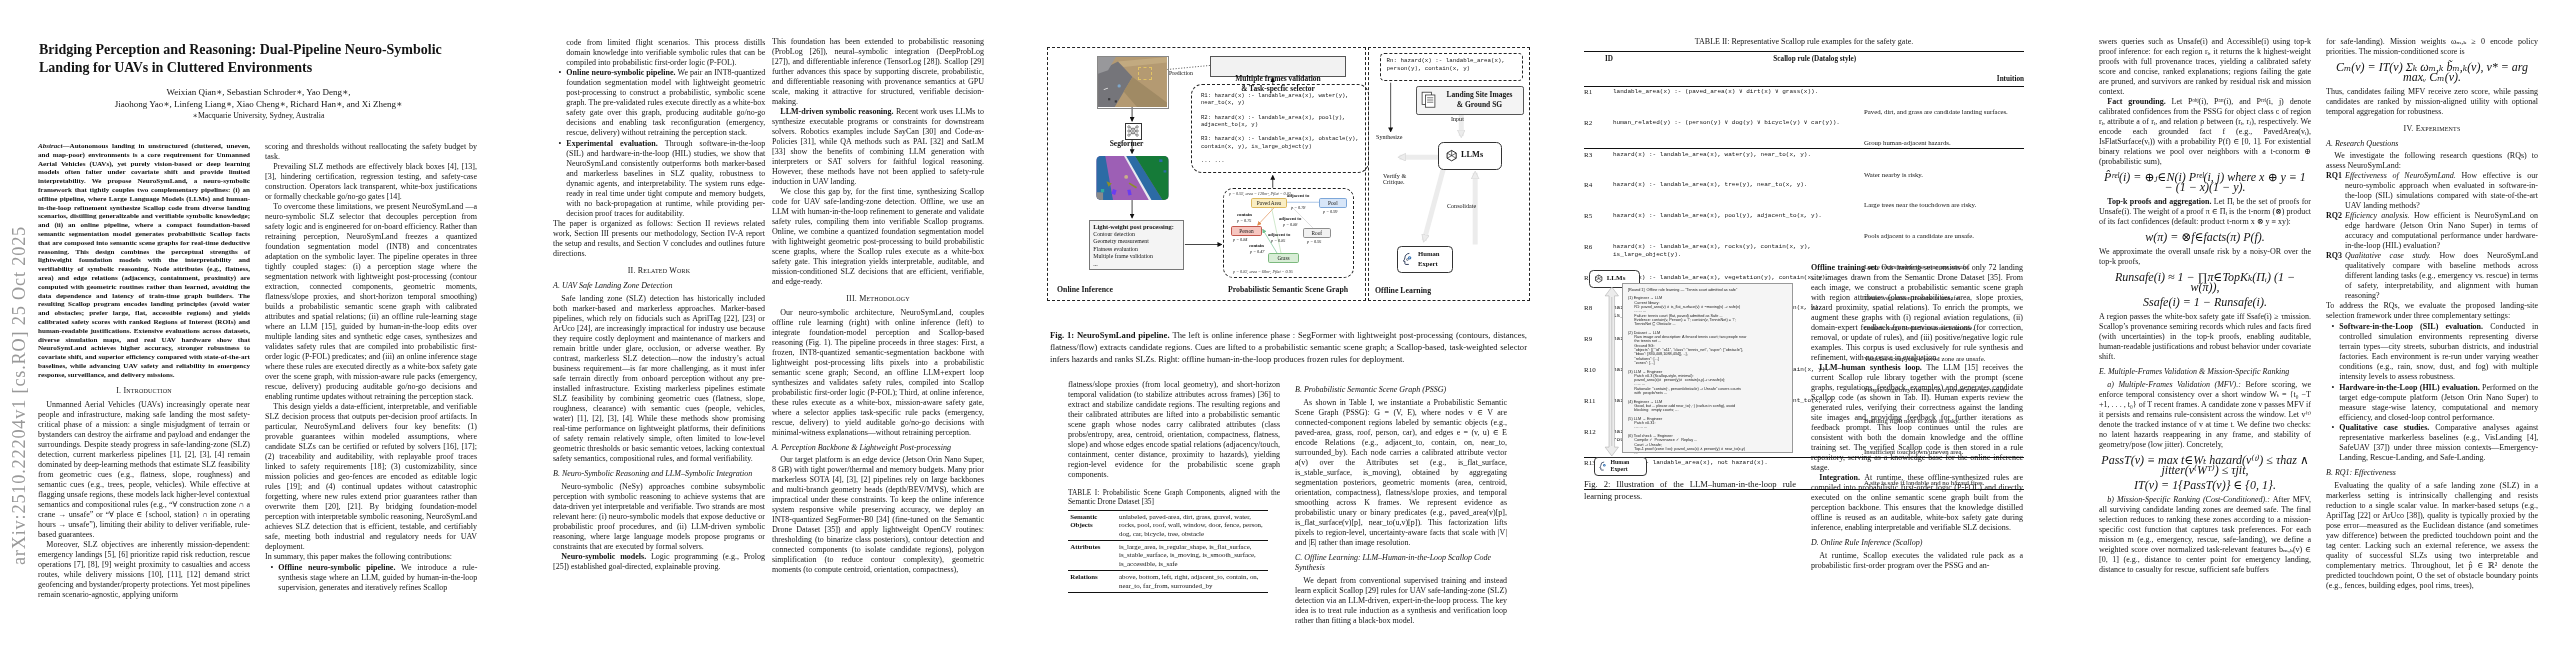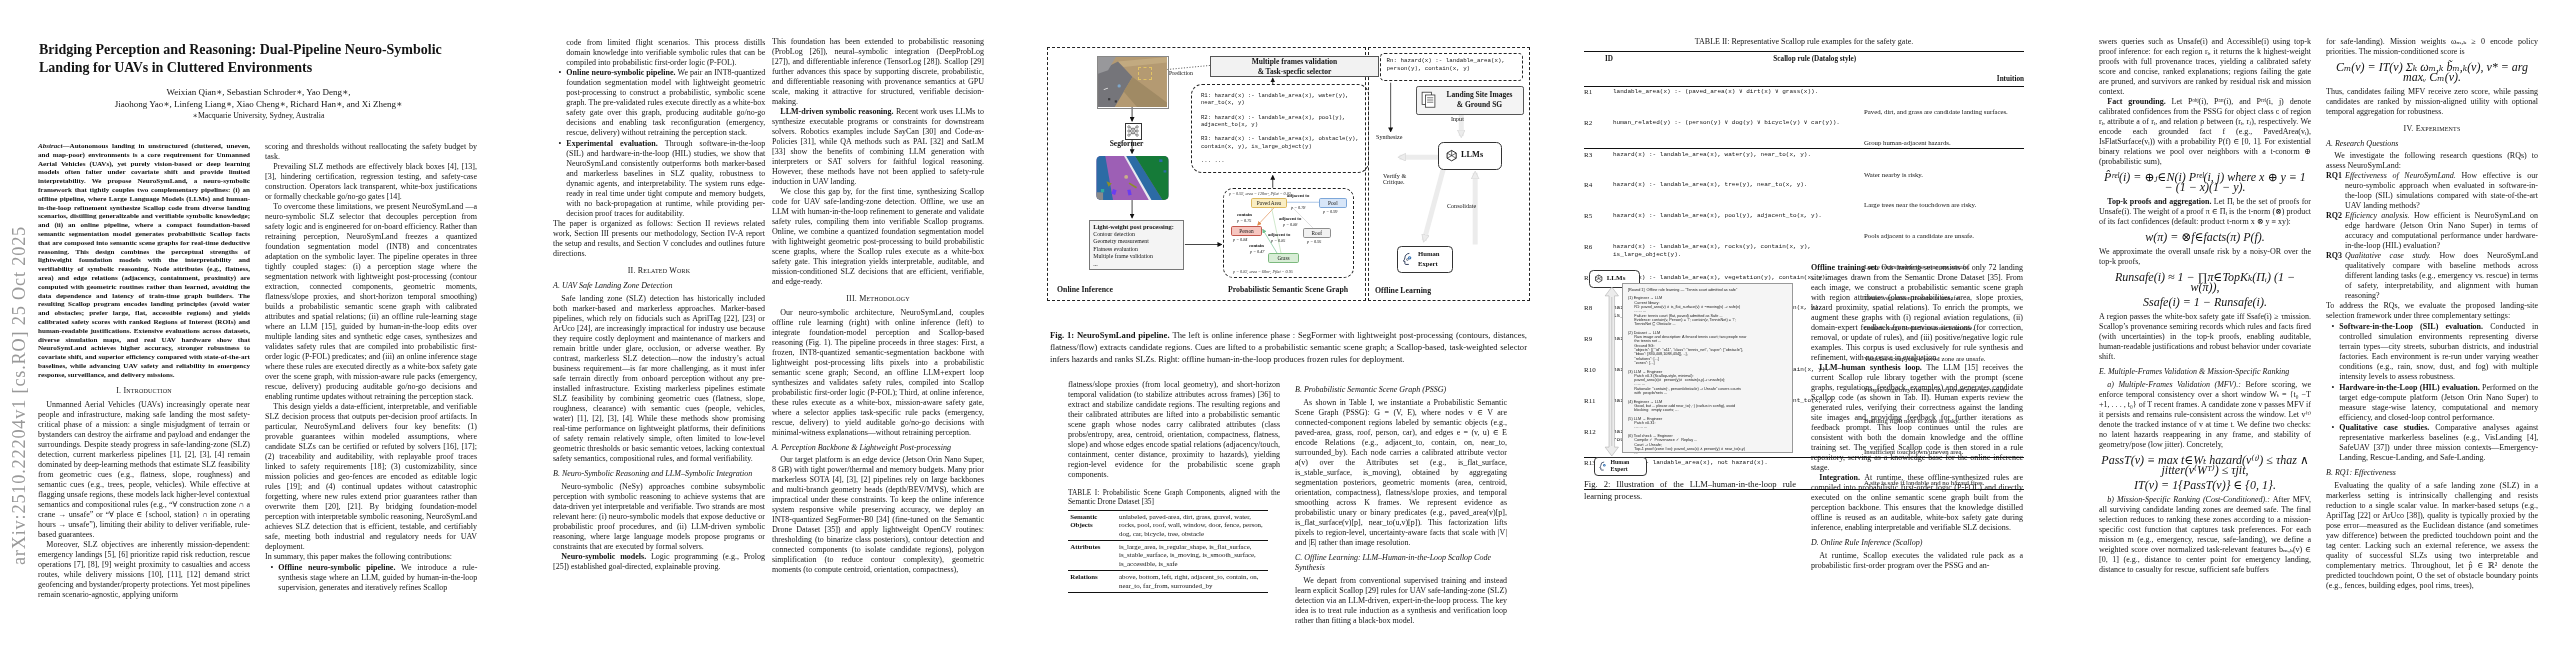--- a/index.html
+++ b/index.html
@@ -37,21 +37,21 @@
   .fig1 .lbl{position:absolute;font-weight:bold;font-size:7.8px;}
   .aerial{position:absolute;left:67px;top:56px;width:70px;height:51px;border:0.6px solid #888;}
   .predbox{position:absolute;left:108px;top:67px;width:11.7px;height:11px;border:0.9px dashed #e3c464;}
   .predlbl{position:absolute;left:139px;top:70px;font-size:5.8px;}
   .nnbox{position:absolute;left:95px;top:123px;width:15px;height:15px;border:0.7px solid #333;background:#fff;}
   .segformer{position:absolute;left:66px;top:139px;width:61px;text-align:center;font-weight:bold;font-size:7.5px;}
   .segimg{position:absolute;left:66px;top:156px;width:73px;height:44px;border-radius:5px;overflow:hidden;}
   .lwbox{position:absolute;left:59px;top:220px;width:95px;height:50px;background:#f4f4f4;border:0.6px solid #777;padding:2.2px 3.3px;box-sizing:border-box;}
   .lwtitle{font-weight:bold;font-size:6.4px;line-height:7.8px;}
   .lwline{font-size:5.8px;line-height:7.5px;}
-  .vbox{position:absolute;left:180px;top:56px;width:169px;height:20.6px;background:#f2f2f2;border:0.6px solid #555;text-align:center;font-weight:bold;font-size:7.5px;line-height:9.7px;padding-top:0;box-sizing:border-box;}
+  .vbox{position:absolute;left:180px;top:56px;width:136px;height:20.6px;background:#f2f2f2;border:0.6px solid #555;text-align:center;font-weight:bold;font-size:7.5px;line-height:9.7px;padding-top:17px;box-sizing:border-box;}
   .rulesbox{position:absolute;left:161px;top:84px;width:178px;height:89px;border:1px dashed #222;border-radius:11px;padding:6.7px 0 0 9px;box-sizing:border-box;}
   .rline{font-family:"Liberation Mono","DejaVu Sans Mono",monospace;font-size:5.6px;line-height:7.3px;white-space:pre;height:7.3px;}
   .scenebox{position:absolute;left:193px;top:188px;width:129px;height:88px;border:1px dashed #222;border-radius:10px;}
   .node{position:absolute;height:8.3px;border-radius:1.7px;border:0.6px solid;text-align:center;font-size:5.3px;line-height:8.3px;}
   .ann{position:absolute;font-style:italic;font-size:4.2px;color:#333;}
   .elbl{position:absolute;font-weight:bold;font-size:4.7px;}
   .eplbl{position:absolute;font-style:italic;font-size:4.2px;}
   .rnbox{position:absolute;left:350px;top:53px;width:143px;height:28px;border:0.9px dashed #222;border-radius:4.4px;padding:3.3px 0 0 5.6px;box-sizing:border-box;}
   .rnbox .rline{font-size:5.8px;line-height:8.3px;}
   .landbox{position:absolute;left:386px;top:86px;width:106px;height:27px;background:#f4f4f4;border:0.6px solid #555;border-radius:2.2px;}

